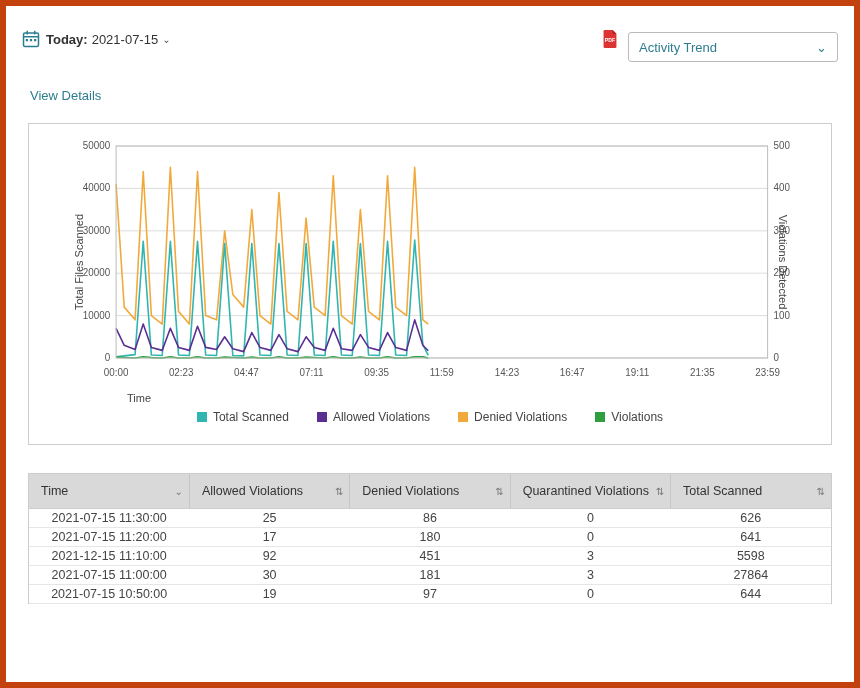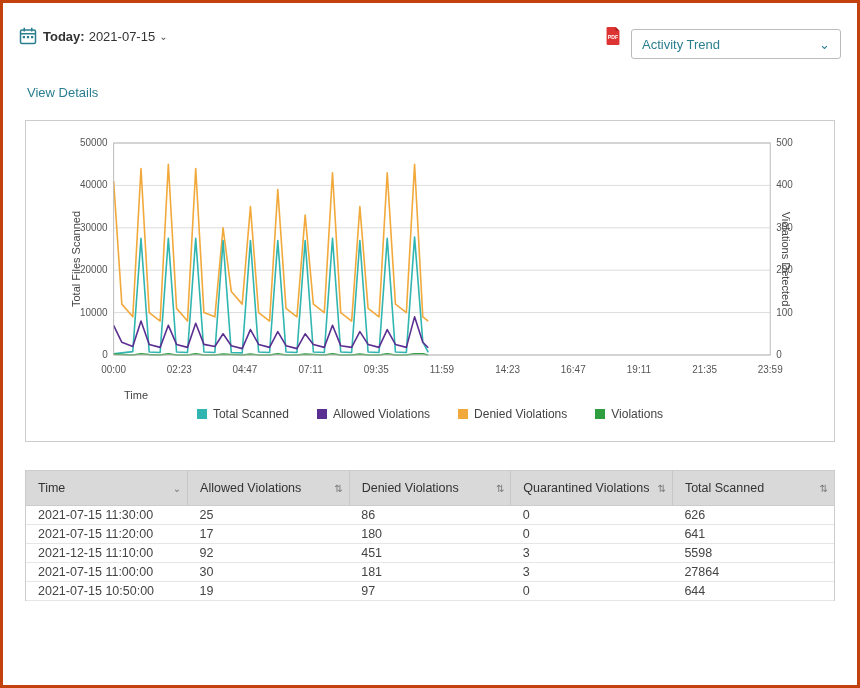--- a/index.html
+++ b/index.html
@@ -3,21 +3,21 @@
 <meta charset="utf-8">
 <style>
   * { box-sizing: border-box; }
   body {
     margin: 0;
     font-family: "Segoe UI", Arial, sans-serif;
     font-size: 13px;
     color: #333;
     background: #fff;
   }
-  .page { border: 3px solid #c2410c; width: 860px; height: 688px; margin: 0; overflow: hidden; }
+  .page { border: 6px solid #c2410c; width: 860px; height: 688px; margin: 0; overflow: hidden; }
 
   
   .topbar { display: flex; align-items: center; padding: 10px 16px 8px 16px; }
   .cal-icon { width: 18px; height: 18px; display: inline-block; position: relative; }
   .cal-icon svg { width: 18px; height: 18px; }
   .today-label { font-weight: 700; margin-left: 6px; color: #333; }
   .today-date { margin-left: 4px; color: #333; }
   .chev-down { margin-left: 4px; font-size: 10px; color: #555; }
   .topbar .spacer { flex: 1; }
   .pdf-icon { width: 16px; height: 18px; margin-right: 10px; display:inline-flex; align-items:center; justify-content:center; }
@@ -64,21 +64,21 @@
 
   
   .tablewrap { margin: 28px 22px 0 22px; border:1px solid #ccc; border-bottom:none; }
   table { width:100%; border-collapse:collapse; font-size:12.5px; }
   thead th {
     background:#d9d9d9; text-align:left; font-weight:400; padding:10px 12px;
     border-bottom:1px solid #ccc; border-right:1px solid #c6c6c6; position:relative;
     color:#333;
   }
   thead th:last-child { border-right:none; }
-  tbody td { padding:2px 12px; border-bottom:1px solid #e6e6e6; color:#444; }
+  tbody td { padding:2px 12px; border-bottom:1px solid #e6e6e6; color:#444;text-align:center; }
   .sort-icon { position:absolute; right:6px; top:50%; transform:translateY(-50%); font-size:10px; color:#777; }
 </style>
 </head>
 <body>
 
 <div class="page">
 
   <div class="topbar">
     <span class="cal-icon">
       <svg viewBox="0 0 24 24">

